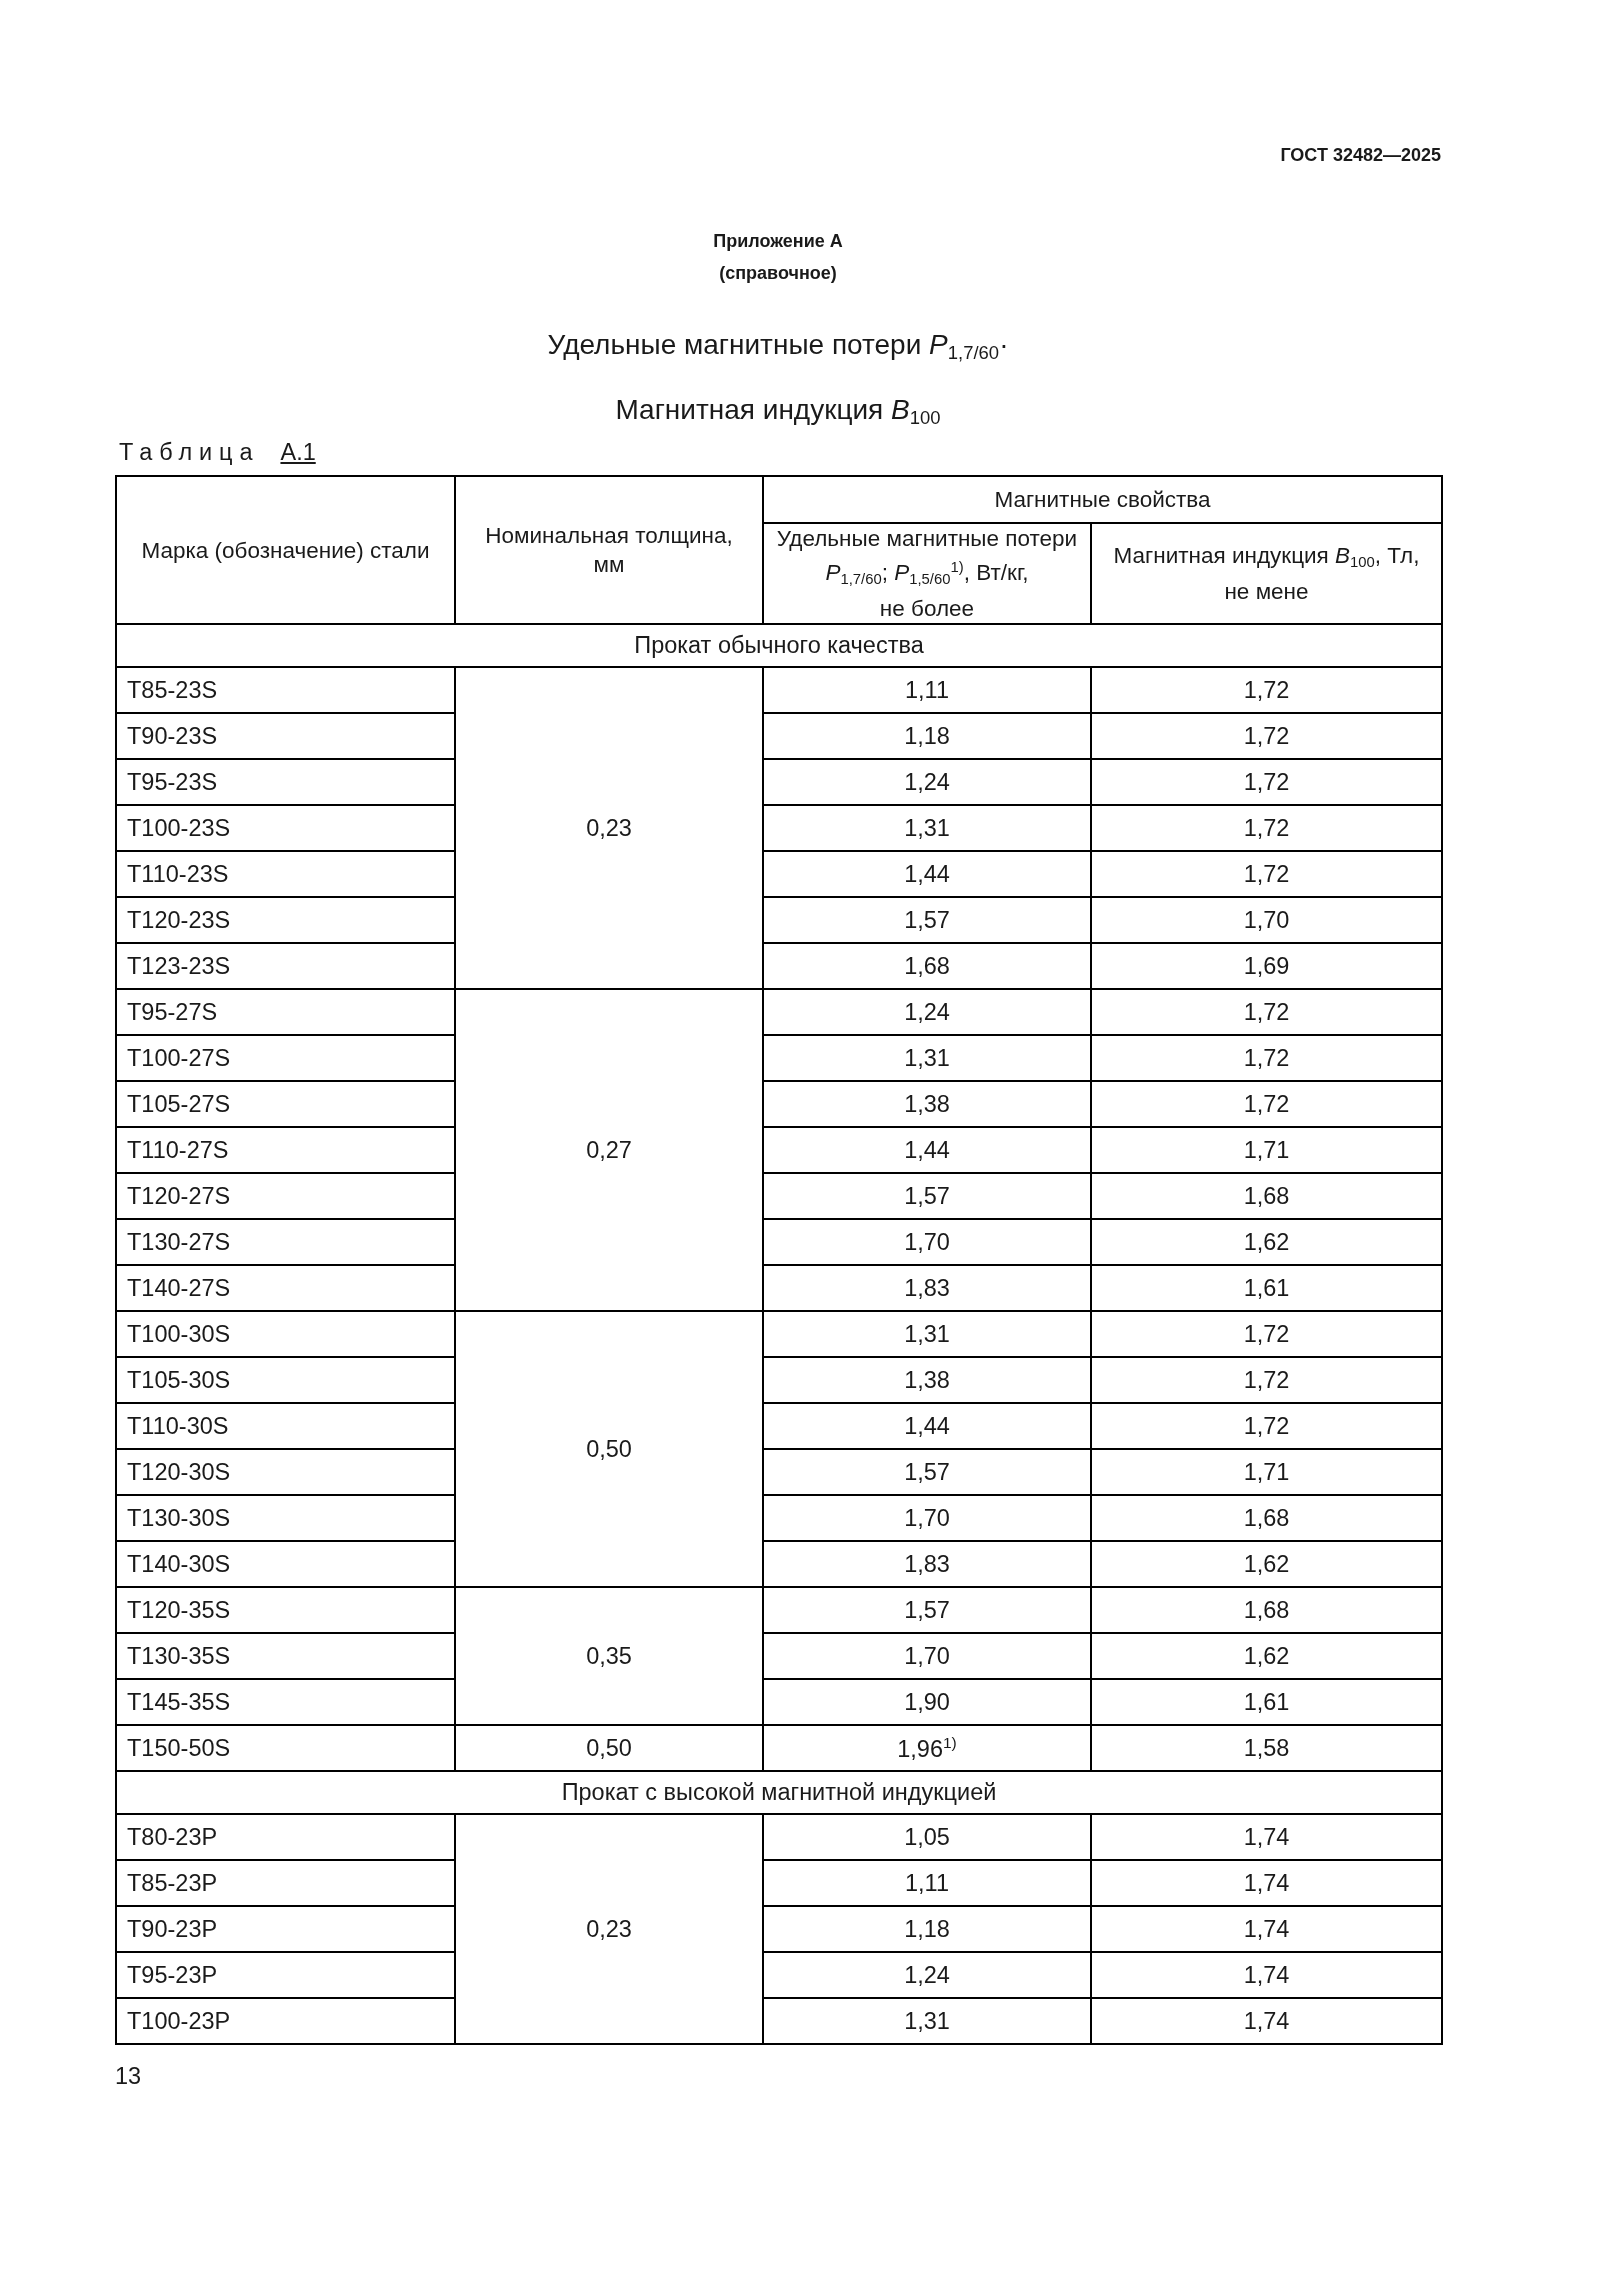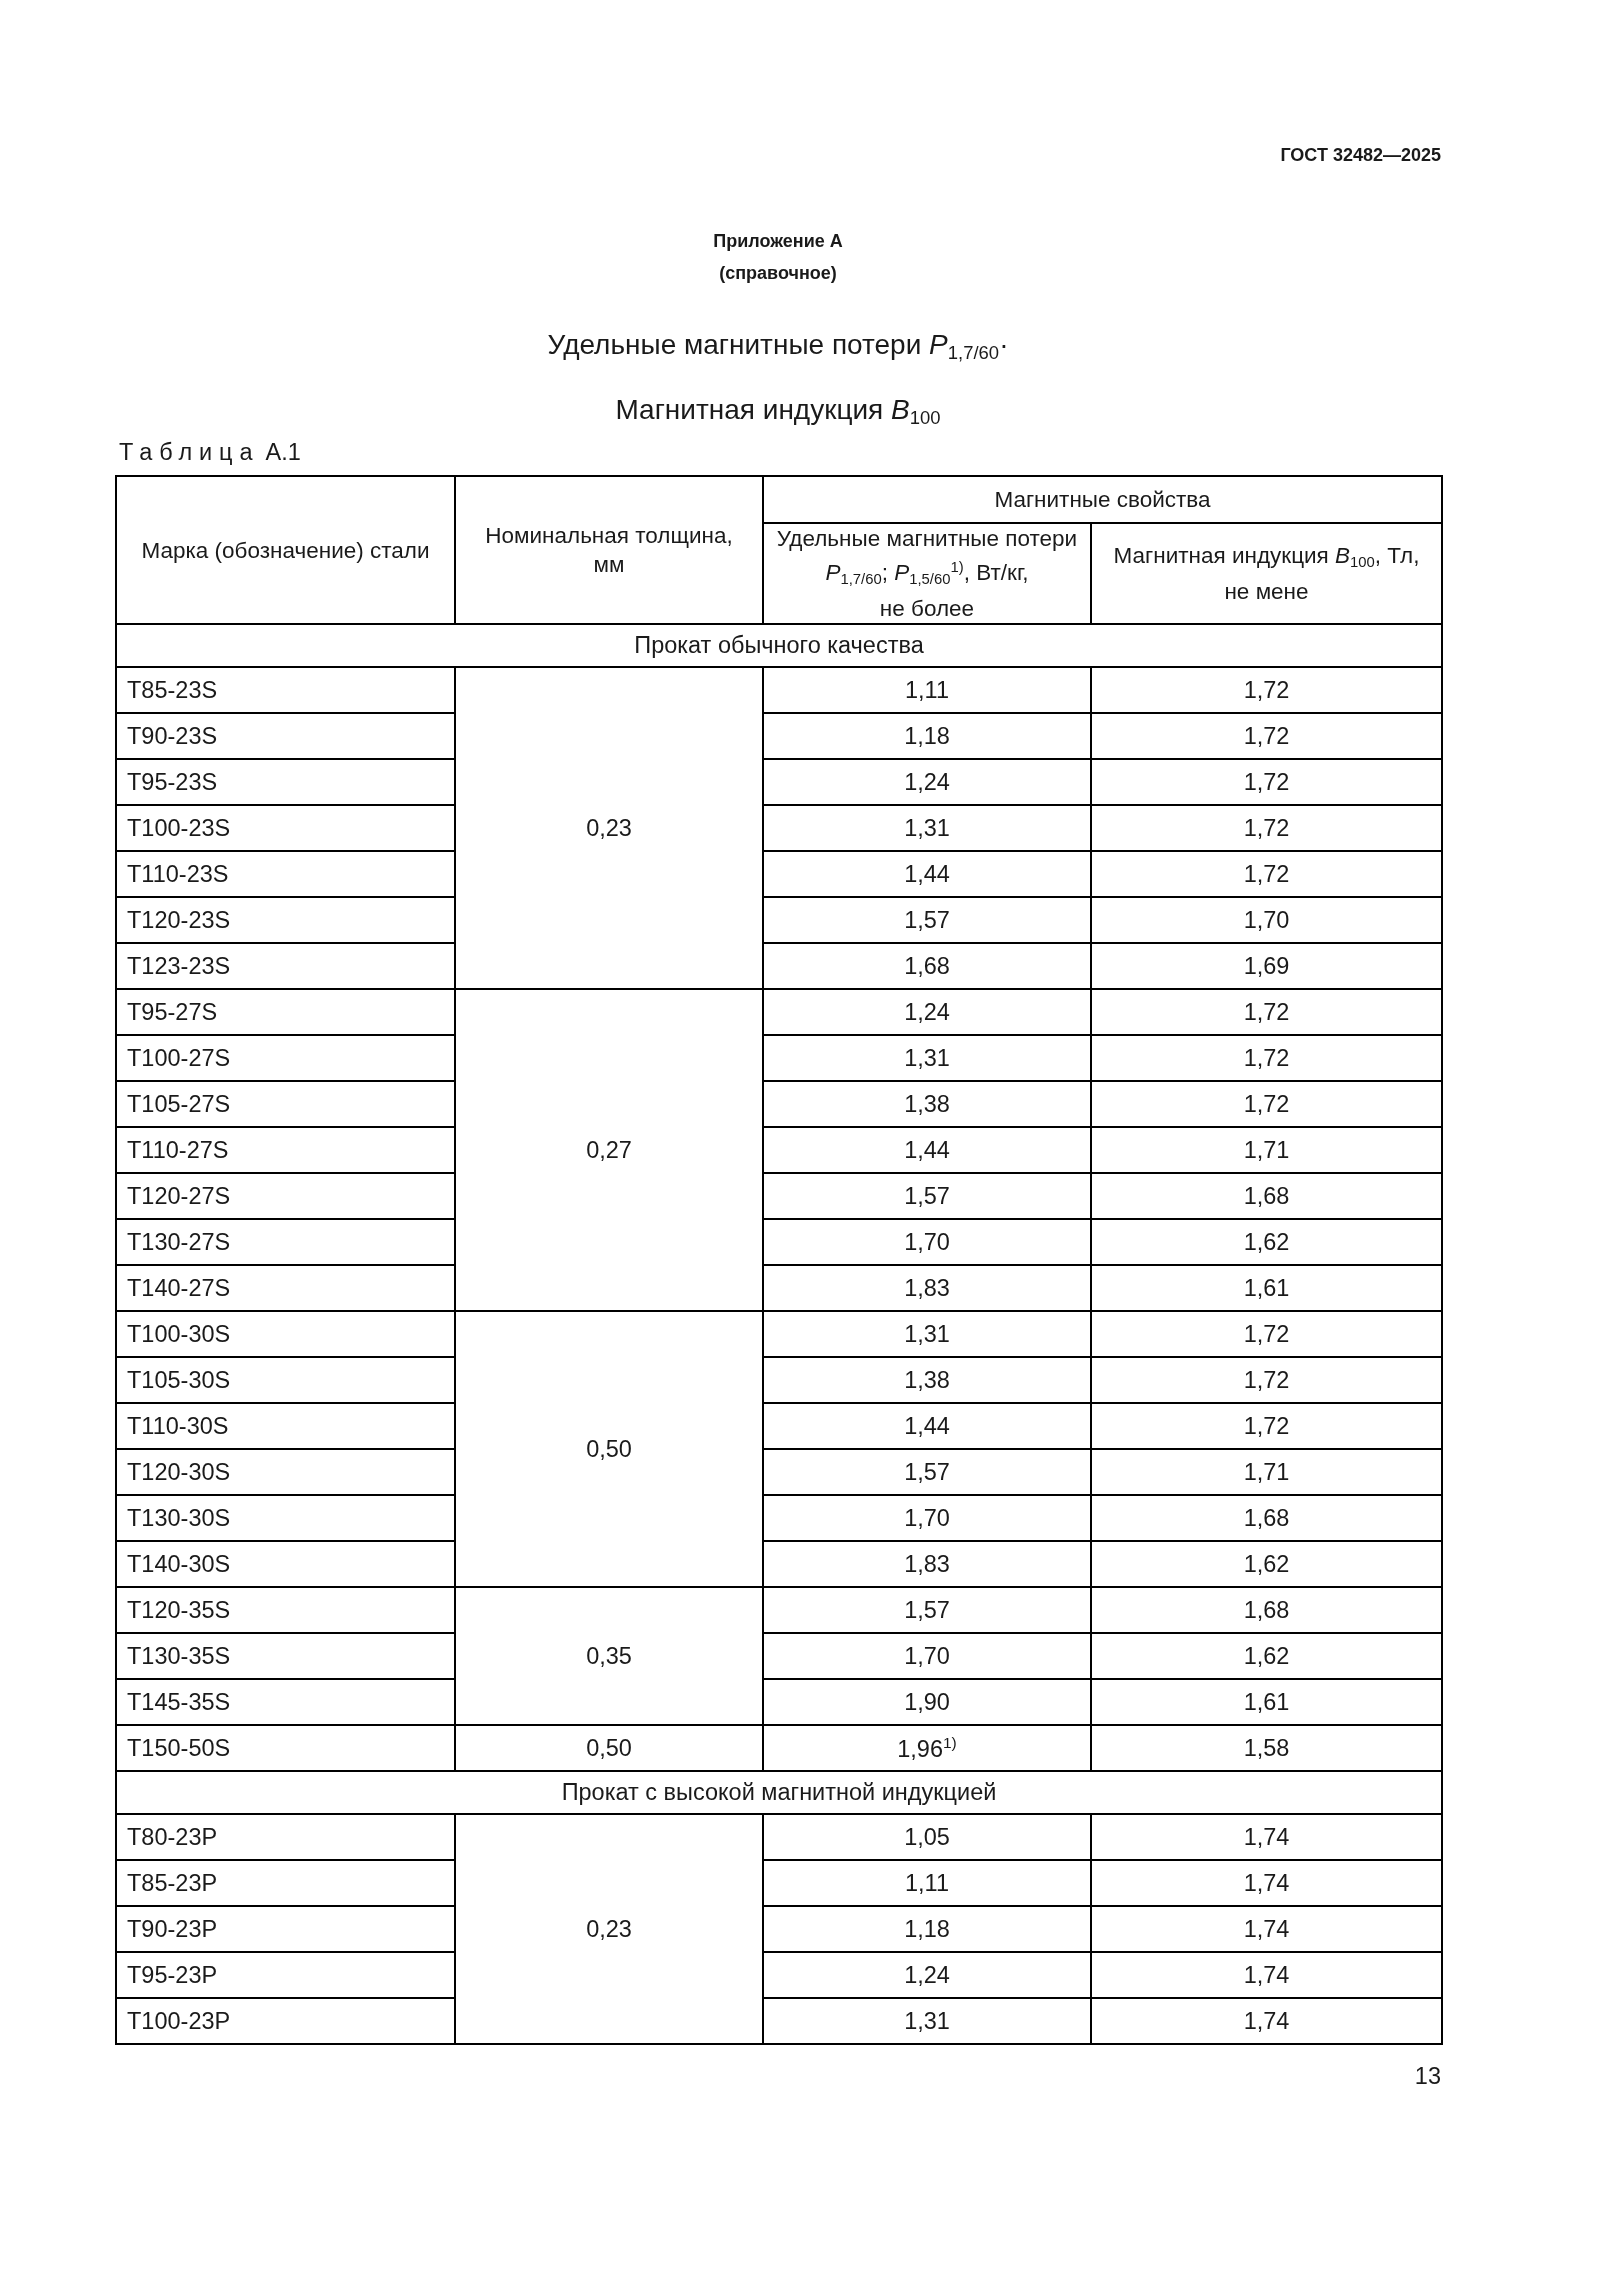--- a/index.html
+++ b/index.html
@@ -37,21 +37,21 @@
   }
   .doc-title i, .hdr i { font-style: italic; }
   sub { font-size: 0.66em; vertical-align: -0.28em; }
   sup { font-size: 0.66em; vertical-align: 0.55em; }
   .table-caption {
     position: absolute;
     top: 439px; left: 119px;
     font-size: 23.5px;
   }
   .caption-word { letter-spacing: 6.9px; }
-  .caption-rest { margin-left: 6px; }
+  .caption-rest { margin-left: 21px; text-decoration: underline; }
   table.main {
     position: absolute;
     top: 475px; left: 115px;
     width: 1326px;
     border-collapse: collapse;
     table-layout: fixed;
     font-size: 22.5px;
     color: #1a1a1a;
   }
   table.main, table.main th, table.main td {
@@ -72,21 +72,20 @@
   tr.section-tr { height: 43px; }
   tr.data-tr { height: 46px; }
   td.section-cell { text-align: center; vertical-align: middle; font-size: 23.5px; }
   td.cell-mark { text-align: left; vertical-align: middle; padding-left: 10px; font-size: 23.5px; }
   td.cell-thickness, td.cell-losses, td.cell-induction {
     text-align: center; vertical-align: middle; font-size: 23.5px;
   }
   .page-number {
     position: absolute;
     top: 2063px; left: 115px; width: 1326px;
-    text-align: right;
     font-size: 23.5px;
   }
 </style>
 </head>
 <body>
 
 <div class="page">
 
   <div class="doc-number">ГОСТ 32482—2025</div>
 

